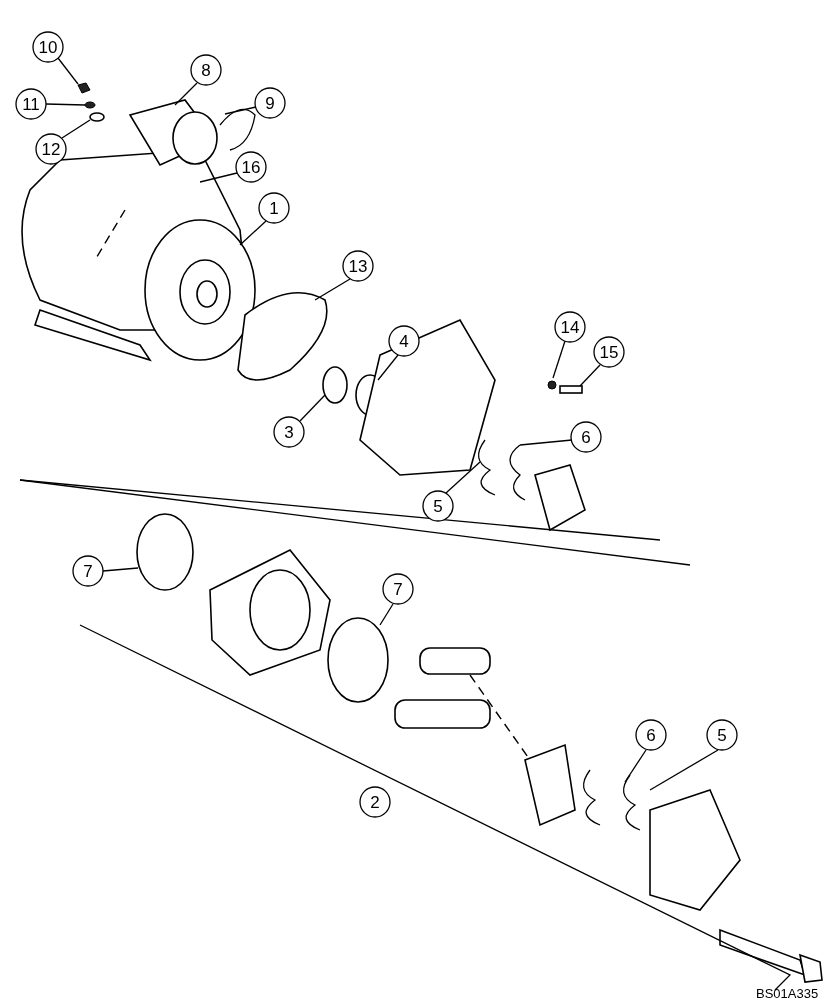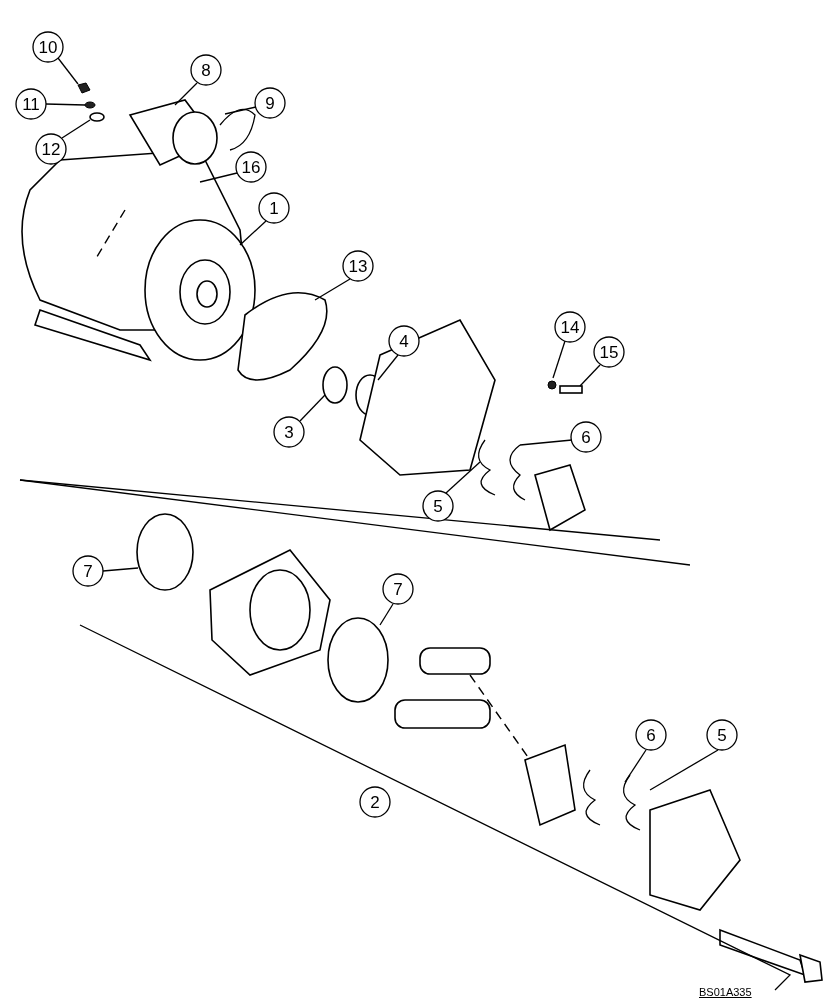--- a/index.html
+++ b/index.html
@@ -4,21 +4,21 @@
 <style>
   html,body{margin:0;padding:0;background:#fff;}
   body{width:836px;height:1000px;position:relative;overflow:hidden;font-family:"Liberation Sans",sans-serif;}
   svg#diagram{position:absolute;left:0;top:0;width:836px;height:1000px;}
   .ln{stroke:#000;fill:none;stroke-width:1.3;}
   .part{stroke:#000;fill:#fff;stroke-width:1.6;}
   .dark{fill:#222;stroke:#000;}
   .dash{stroke:#000;fill:none;stroke-width:1.4;stroke-dasharray:9 6;}
   .callout circle{fill:#fff;stroke:#000;stroke-width:1.3;}
   .callout text{font-family:"Liberation Sans",sans-serif;font-size:17px;fill:#000;text-anchor:middle;dominant-baseline:central;}
-  .ref{position:absolute;left:699px;top:986px;font-size:11px;color:#000;font-family:"Liberation Sans",sans-serif;text-decoration:underline;}
+  .ref{position:absolute;left:756px;top:986px;font-size:13px;color:#000;font-family:"Liberation Sans",sans-serif;}
 </style>
 </head>
 <body>
 
 <svg id="diagram" viewBox="0 0 836 1000" xmlns="http://www.w3.org/2000/svg">
 
   <g>
     <path class="part" d="M60,160 L200,150 L240,230 L250,330 L120,330 L40,300 Q10,240 30,190 Z"></path>
     <ellipse class="part" cx="200" cy="290" rx="55" ry="70"></ellipse>
     <ellipse class="part" cx="205" cy="292" rx="25" ry="32"></ellipse>

